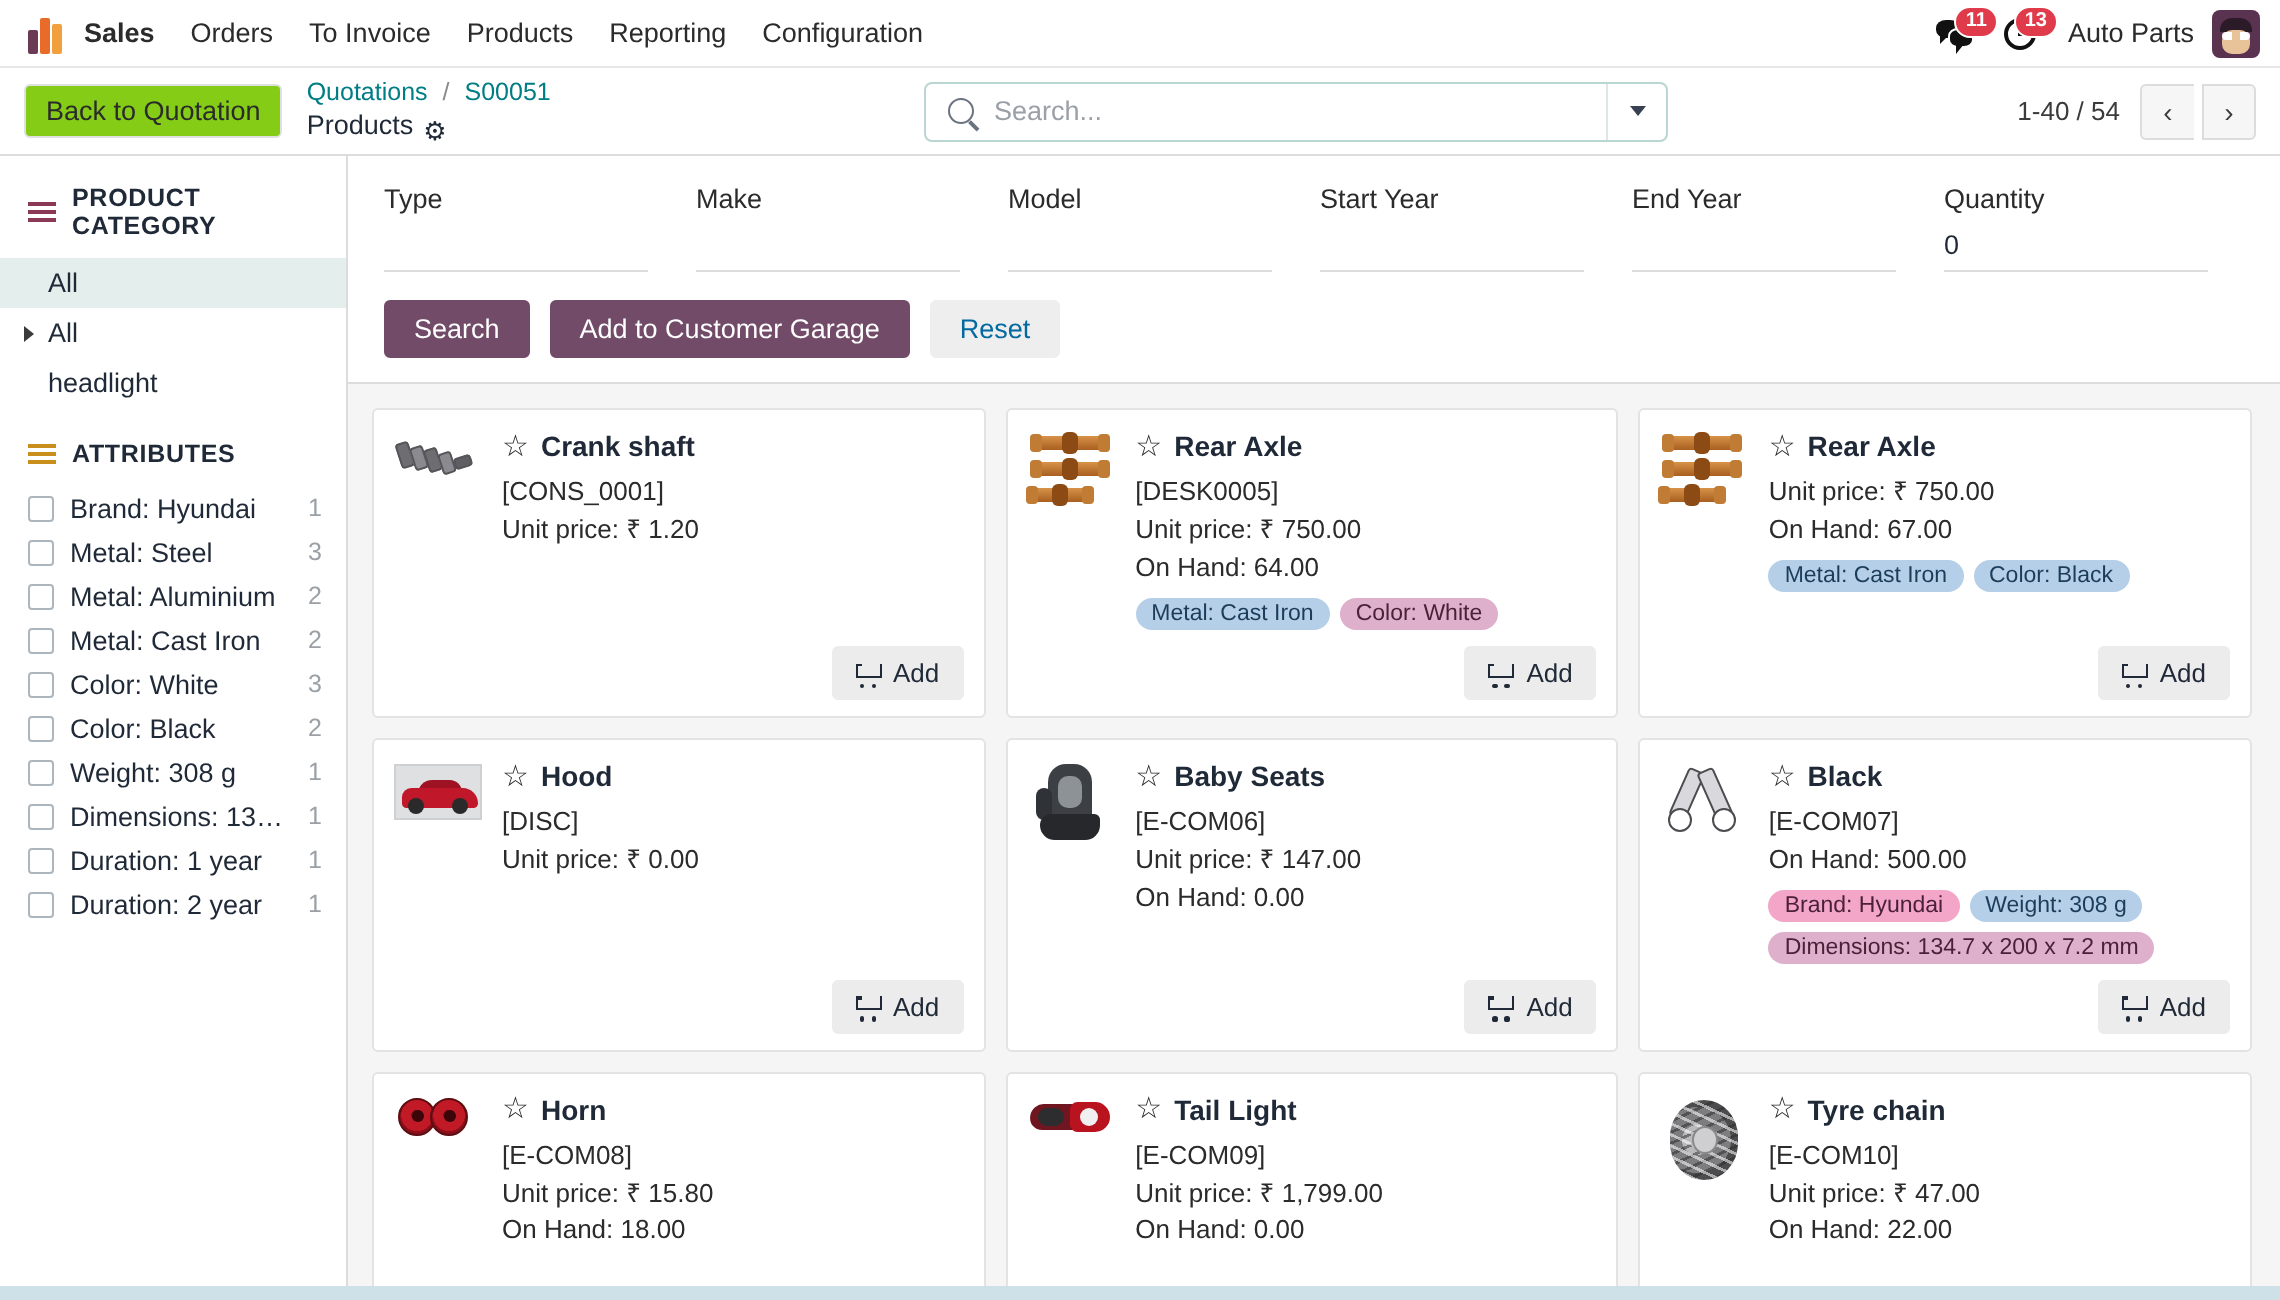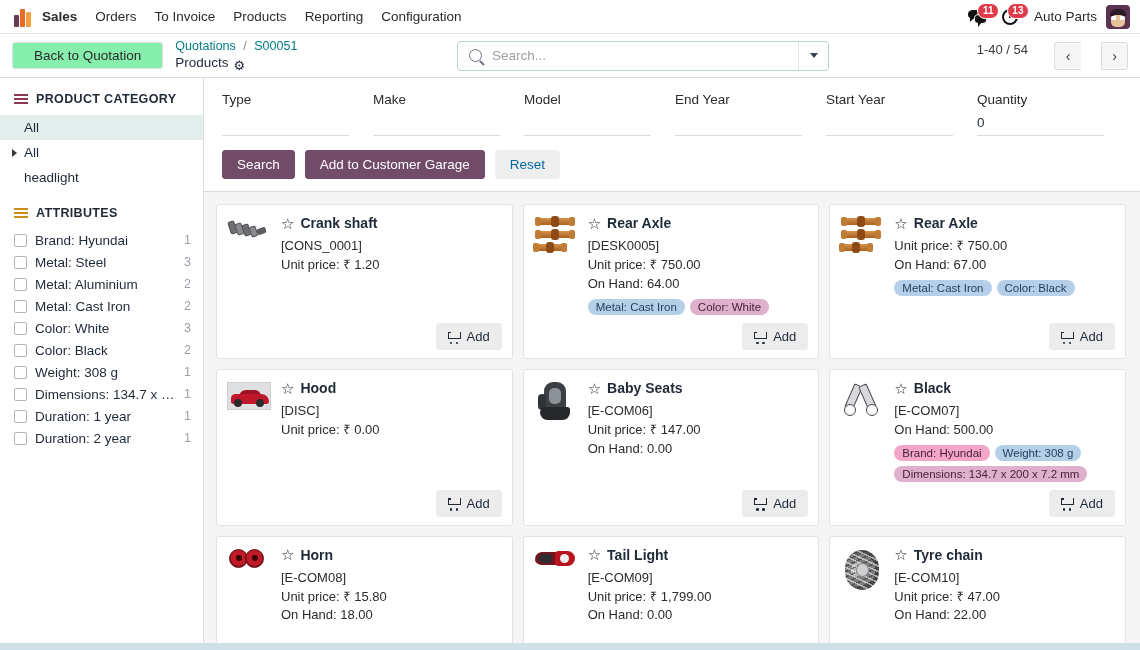--- a/index.html
+++ b/index.html
@@ -55,22 +55,22 @@
   .avatar:after{ content:""; position:absolute; left:5px; top:10px; width:14px;height:12px;background:#e8c39a;border-radius:5px; }
   .avatar .glasses{ position:absolute; left:5px; top:11px; width:14px; height:4px; z-index:2;
      background:linear-gradient(90deg,#fff 0 5px,transparent 5px 9px,#fff 9px 14px); border-radius:2px; }
 
   
   .controlbar{
     height:44px; display:flex; align-items:center;
     padding:0 12px; border-bottom:1px solid #dcdcdc; background:#fff;
   }
   .btn-back{
-    background:#86efac; border:1px solid #e0e0e0; border-radius:3px;
-    padding:5px 21px; font-size:13.5px; color:#2b2b2b; cursor:pointer;
+    background:#84cc16; border:1px solid #e0e0e0; border-radius:3px;
+    padding:5px 10px; font-size:13.5px; color:#2b2b2b; cursor:pointer;
     margin-right:12px;
     text-align:right;
   }
   .breadcrumb{ line-height:1.25;text-align:center; }
   .bc-top{ font-size:12.5px; }
   .bc-link{ color:#017e84; cursor:pointer; }
   .bc-sep{ color:#8a8a8a; margin:0 4px; }
   .bc-bottom{ font-size:13.5px; color:#1f2937; display:flex; align-items:center; gap:5px; }
   .gear{ width:11px; height:11px; position:relative; display:inline-block; cursor:pointer; }
   .gear:before{ content:"\2699"; font-size:13px; line-height:11px; color:#1f2937; }
@@ -84,35 +84,35 @@
   .search-input{
     border:0; outline:0; flex:1; font-size:13.5px; font-family:"Liberation Sans", sans-serif;
     color:#374151; background:transparent;
   }
   .search-input::placeholder{ color:#9aa0a6; }
   .search-caret{
     width:30px; height:28px; border-left:1px solid #dde7e6;
     display:flex; align-items:center; justify-content:center; cursor:pointer;
   }
   .caret-down{ width:0;height:0;border-left:4.5px solid transparent;border-right:4.5px solid transparent;border-top:5.5px solid #374151; }
-  .pager{ display:flex; align-items:flex-start; gap:20px; }
+  .pager{ display:flex; align-items:center; gap:4px; }
   .pager-label{ font-size:13px; color:#3b3b3b; margin-right:6px; }
   .pager-btn{
     width:27px;height:28px; border:1px solid #dcdcdc; background:#f6f6f6;
     display:flex;align-items:center;justify-content:center; cursor:pointer; color:#3b3b3b;
     font-size:14px;
   }
   .pager-btn.left{ border-radius:3px 0 0 3px; border-right:0; }
   .pager-btn.right{ border-radius:0 3px 3px 0; }
 
   
   .layout{ display:flex; height:calc(650px - 34px - 44px); }
 
   .sidebar{
-    width:204px; flex:none; background:#fff; border-right:1px solid #dcdcdc;
+    width:174px; flex:none; background:#fff; border-right:1px solid #dcdcdc;
     padding-top:14px; overflow:hidden;
   }
   .side-head{
     display:flex; align-items:center; gap:8px;
     padding:0 12px 0 14px; margin-bottom:9px;
     font-size:12.5px; font-weight:700; letter-spacing:.35px; color:#1f2937;
   }
   .bars-ico{ width:14px; height:11px; display:flex; flex-direction:column; justify-content:space-between; flex:none;}
   .bars-ico span{ display:block; height:2.4px; }
   .bars-ico.pink span:nth-child(1){ background:#8a3a57; width:14px; }
@@ -417,26 +417,26 @@
           <label>Make</label>
           <div class="gval"></div>
           <div class="gline"></div>
         </div>
         <div class="gfield">
           <label>Model</label>
           <div class="gval"></div>
           <div class="gline"></div>
         </div>
         <div class="gfield">
-          <label>End Year</label>
+          <label>Start Year</label>
           <div class="gval"></div>
           <div class="gline"></div>
         </div>
         <div class="gfield">
-          <label>Start Year</label>
+          <label>End Year</label>
           <div class="gval"></div>
           <div class="gline"></div>
         </div>
         <div class="gfield">
           <label>Quantity</label>
           <div class="gval">0</div>
           <div class="gline"></div>
         </div>
       </div>
       <div class="garage-buttons">

